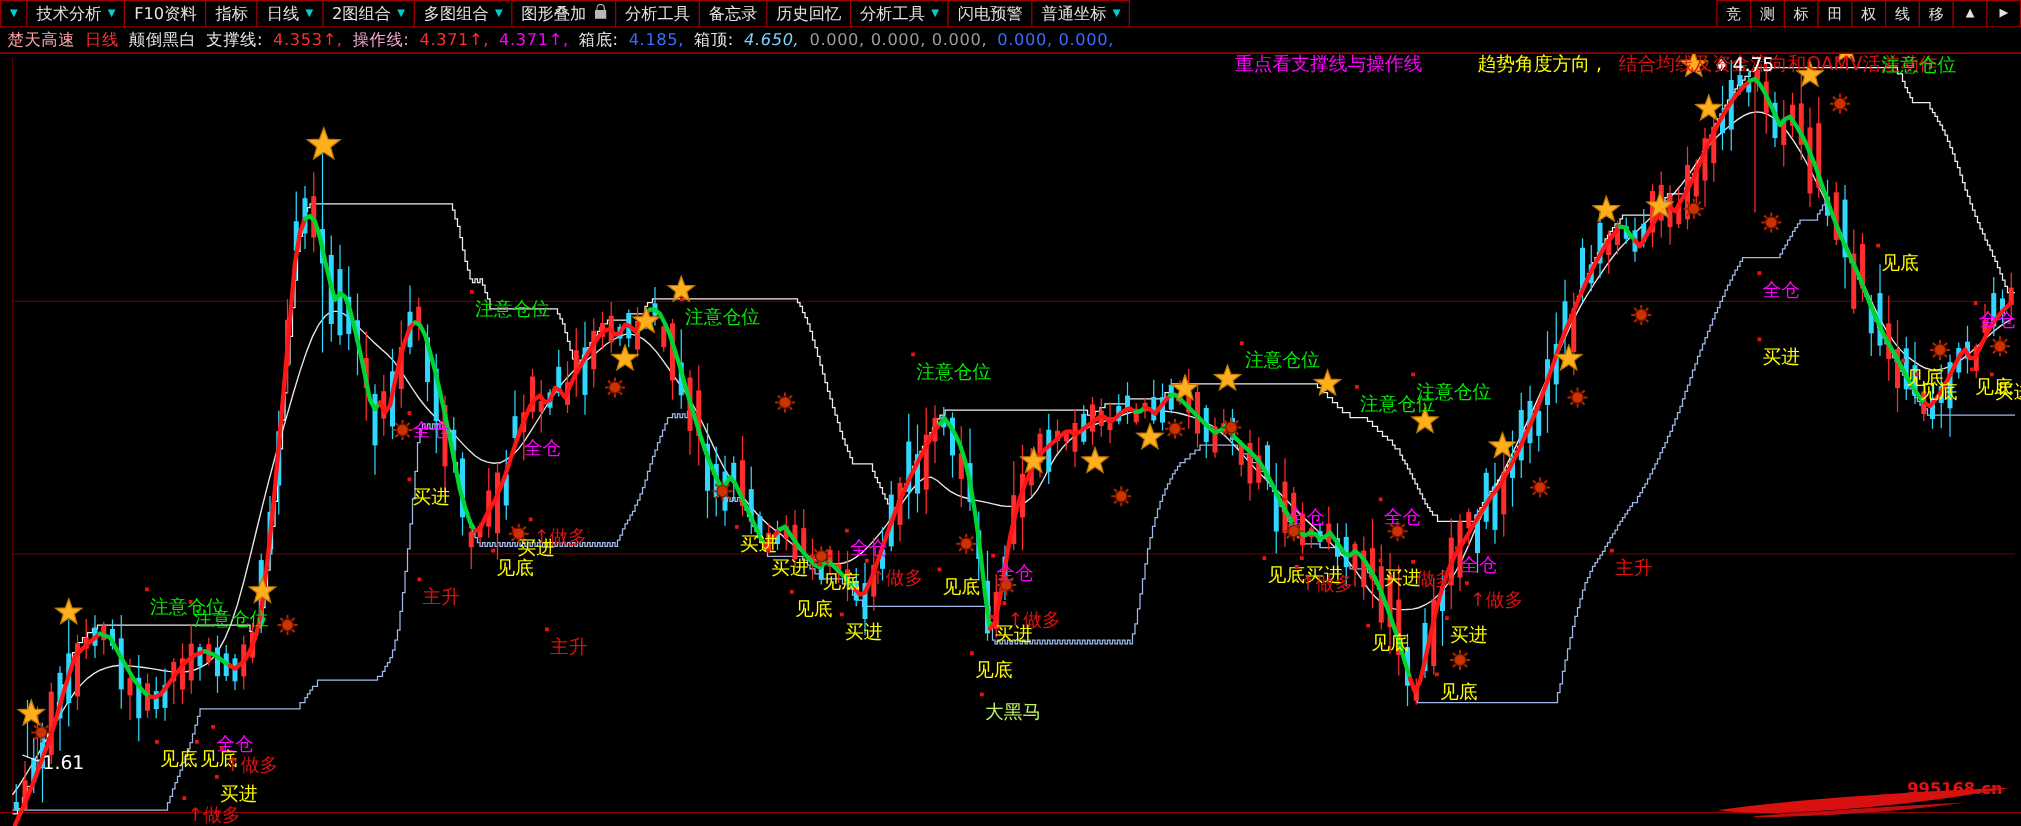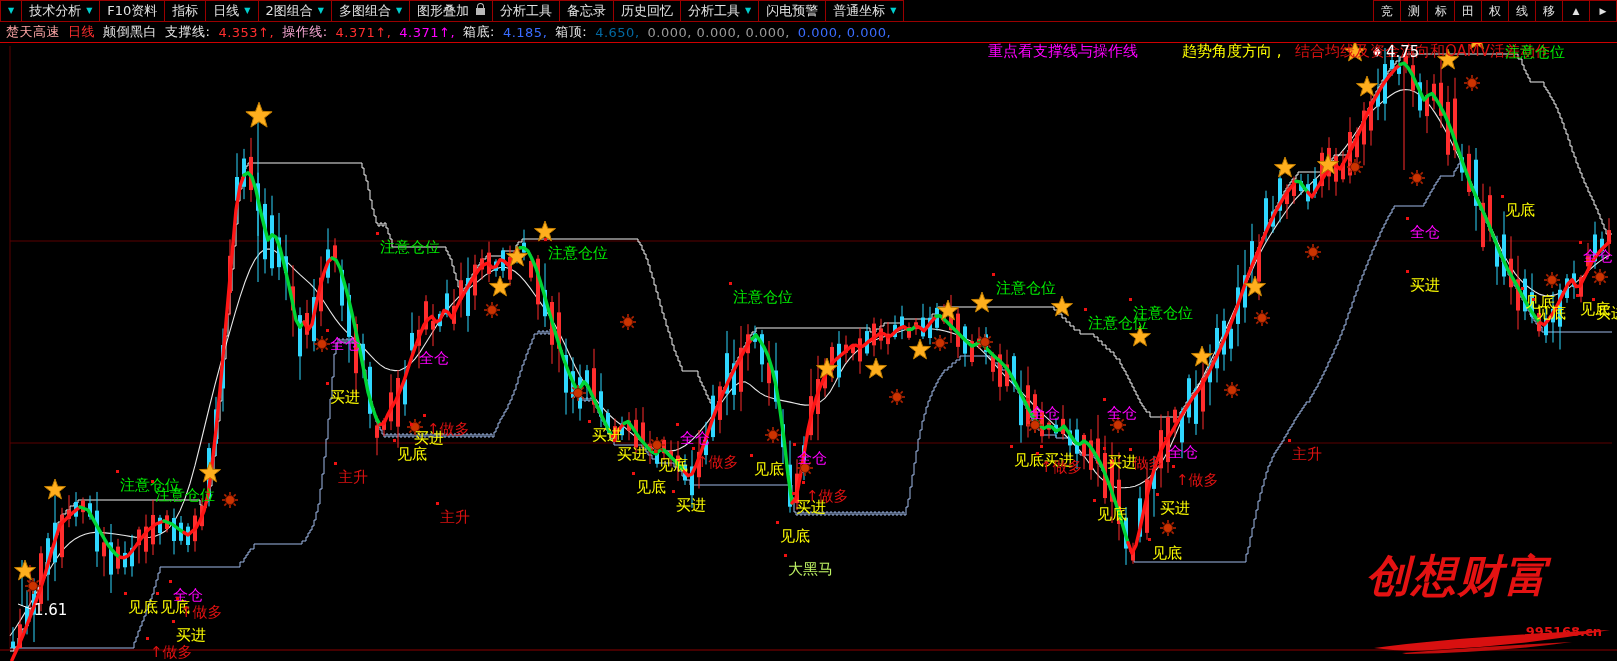--- a/index.html
+++ b/index.html
@@ -1022,25 +1022,24 @@
       <span style="color: rgb(255, 46, 46);">日线</span>
       <span style="color: rgb(232, 232, 232);">颠倒黑白</span>
       <span style="color: rgb(232, 232, 232);">支撑线:</span>
       <span style="color: rgb(255, 46, 46);">4.353↑,</span>
       <span style="color: #f9a8d4; text-align: center;">操作线:</span>
       <span style="color: rgb(255, 46, 46);">4.371↑,</span>
       <span style="color: rgb(255, 0, 255);">4.371↑,</span>
       <span style="color: rgb(232, 232, 232);">箱底:</span>
       <span style="color: rgb(58, 108, 255);">4.185,</span>
       <span style="color: rgb(232, 232, 232);">箱顶:</span>
-      <span style="color: #0369a1;">4.650,</span>
+      <span style="color: #7dd3fc; font-style: italic;">4.650,</span>
       <span style="color: rgb(154, 154, 154);">0.000, 0.000, 0.000,</span>
       <span style="color: rgb(58, 108, 255);">0.000, 0.000,</span>
     </div>
   <div id="watermark">
-    <div id="wm-brand">创想财富</div>
     <div id="wm-url">995168.cn</div>
     <svg id="wm-swoosh" width="240" height="24" viewBox="0 0 240 24">
       <path d="M2,18 Q90,6 238,0 Q150,16 60,20 Q30,22 2,18 Z" fill="#d81010"></path>
       <path d="M30,23 Q120,16 200,12 Q130,22 34,24 Z" fill="#c00d0d"></path>
     </svg>
   </div>
 </div>
 
 </body></html>

